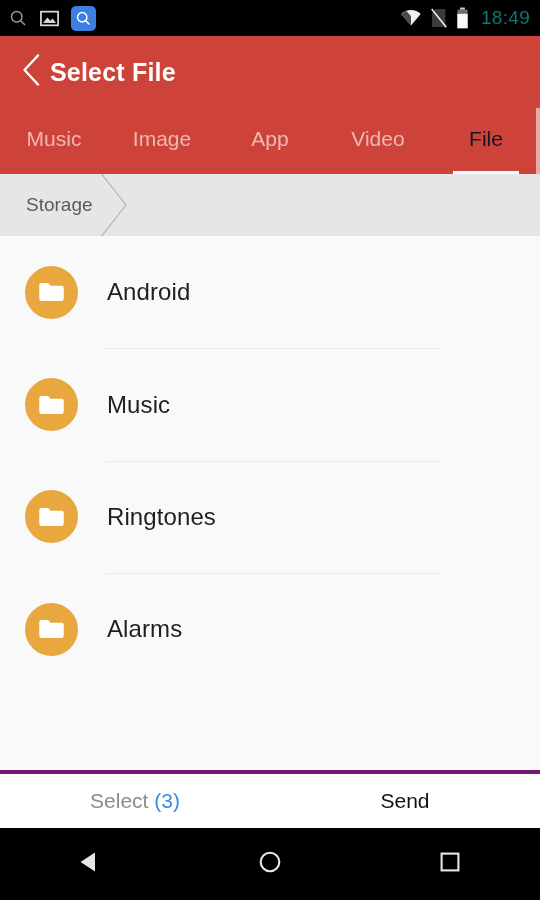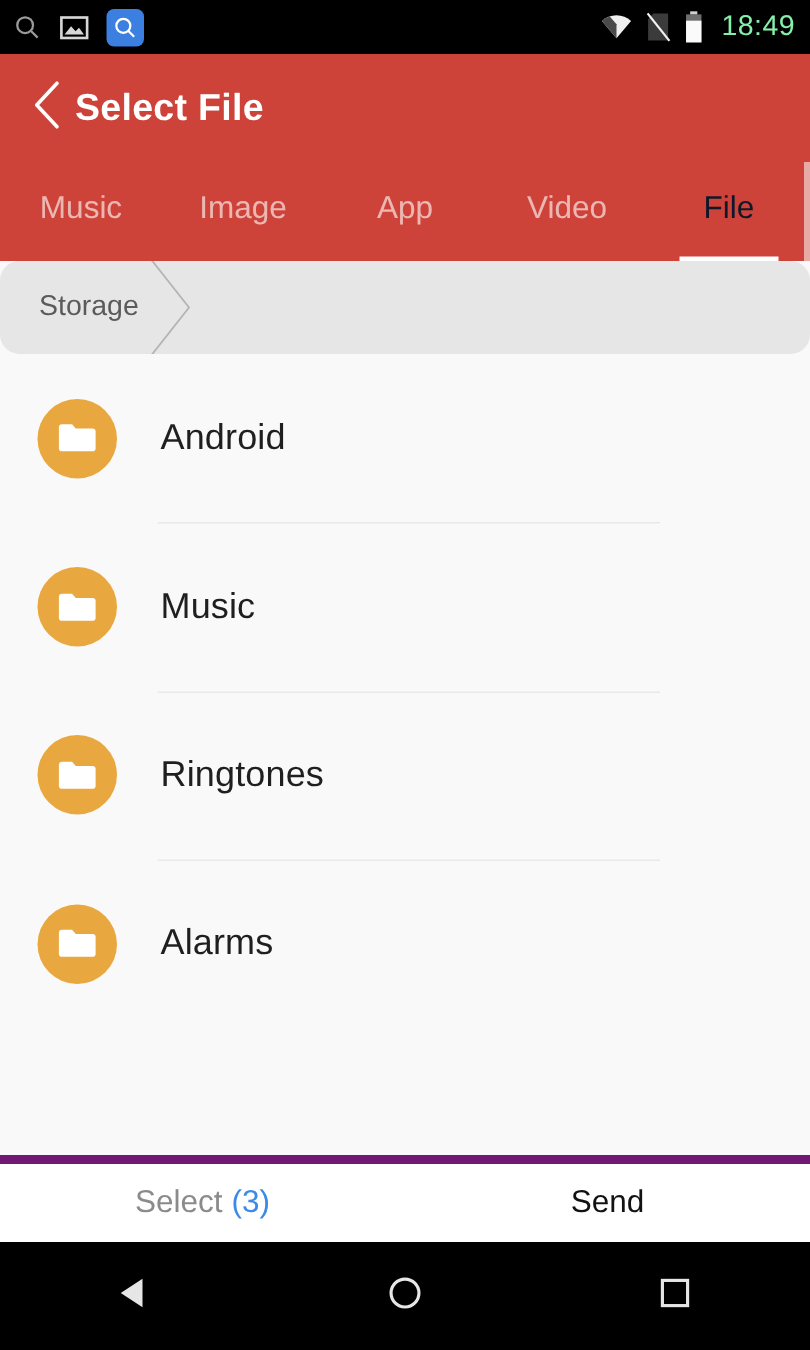--- a/index.html
+++ b/index.html
@@ -14,21 +14,21 @@
   
   .statusbar {
     position:absolute; top:0; left:0; width:540px; height:36px;
     background:#000; display:flex; align-items:center;
   }
   .sb-left { display:flex; align-items:center; gap:11px; padding-left:8px; }
   .sb-right {
     margin-left:auto; display:flex; align-items:center; gap:9px; padding-right:10px;
   }
   .sb-time {
-    color:#86efac; font-size:19px; letter-spacing:.3px; line-height:1;
+    color:#0f766e; font-size:19px; letter-spacing:.3px; line-height:1;
     padding-left:3px; padding-bottom:1px;
   }
   .icon-wrap { display:flex; align-items:center; justify-content:center; }
   .app-badge {
     width:25px; height:25px; border-radius:5px; background:#3b7fe0;
     display:flex; align-items:center; justify-content:center;
   }
 
   
   .appbar {
@@ -63,21 +63,21 @@
     width:66px; height:3px; background:#fff;
   }
   .tab-scroll-hint {
     position:absolute; right:0; top:0; width:4px; height:66px;
     background:rgba(255,255,255,.55);
   }
 
   
   .breadcrumb {
     position:absolute; top:174px; left:0; width:540px; height:62px;
-    background:#e6e6e6; display:flex; align-items:center;border-radius:13px;
+    background:#e6e6e6; display:flex; align-items:center;
   }
   .crumb {
     padding-left:26px; color:#5b5b5b; font-size:19px; cursor:pointer;
   }
   .crumb-sep {
     position:absolute; left:100px; top:0; width:34px; height:62px;
   }
 
   
   .list {
@@ -98,21 +98,21 @@
     flex:0 0 auto;
   }
   .item-label {
     margin-left:29px; font-size:24px; color:#1f1f1f; letter-spacing:.1px;
   }
 
   
   .bottombar {
     position:absolute; top:770px; left:0; width:540px; height:58px;
     background:#fff; display:flex; align-items:center;
-    border-top:6px solid #701a75;
+    border-top:4px solid #701a75;
   }
   .bb-btn {
     flex:1 1 0; text-align:center; font-size:21px; cursor:pointer;
   }
   .bb-select { color:#8b8b8b; }
   .bb-count { color:#3b8ae8; }
   .bb-send { color:#121212; }
 
   
   .navbar {

